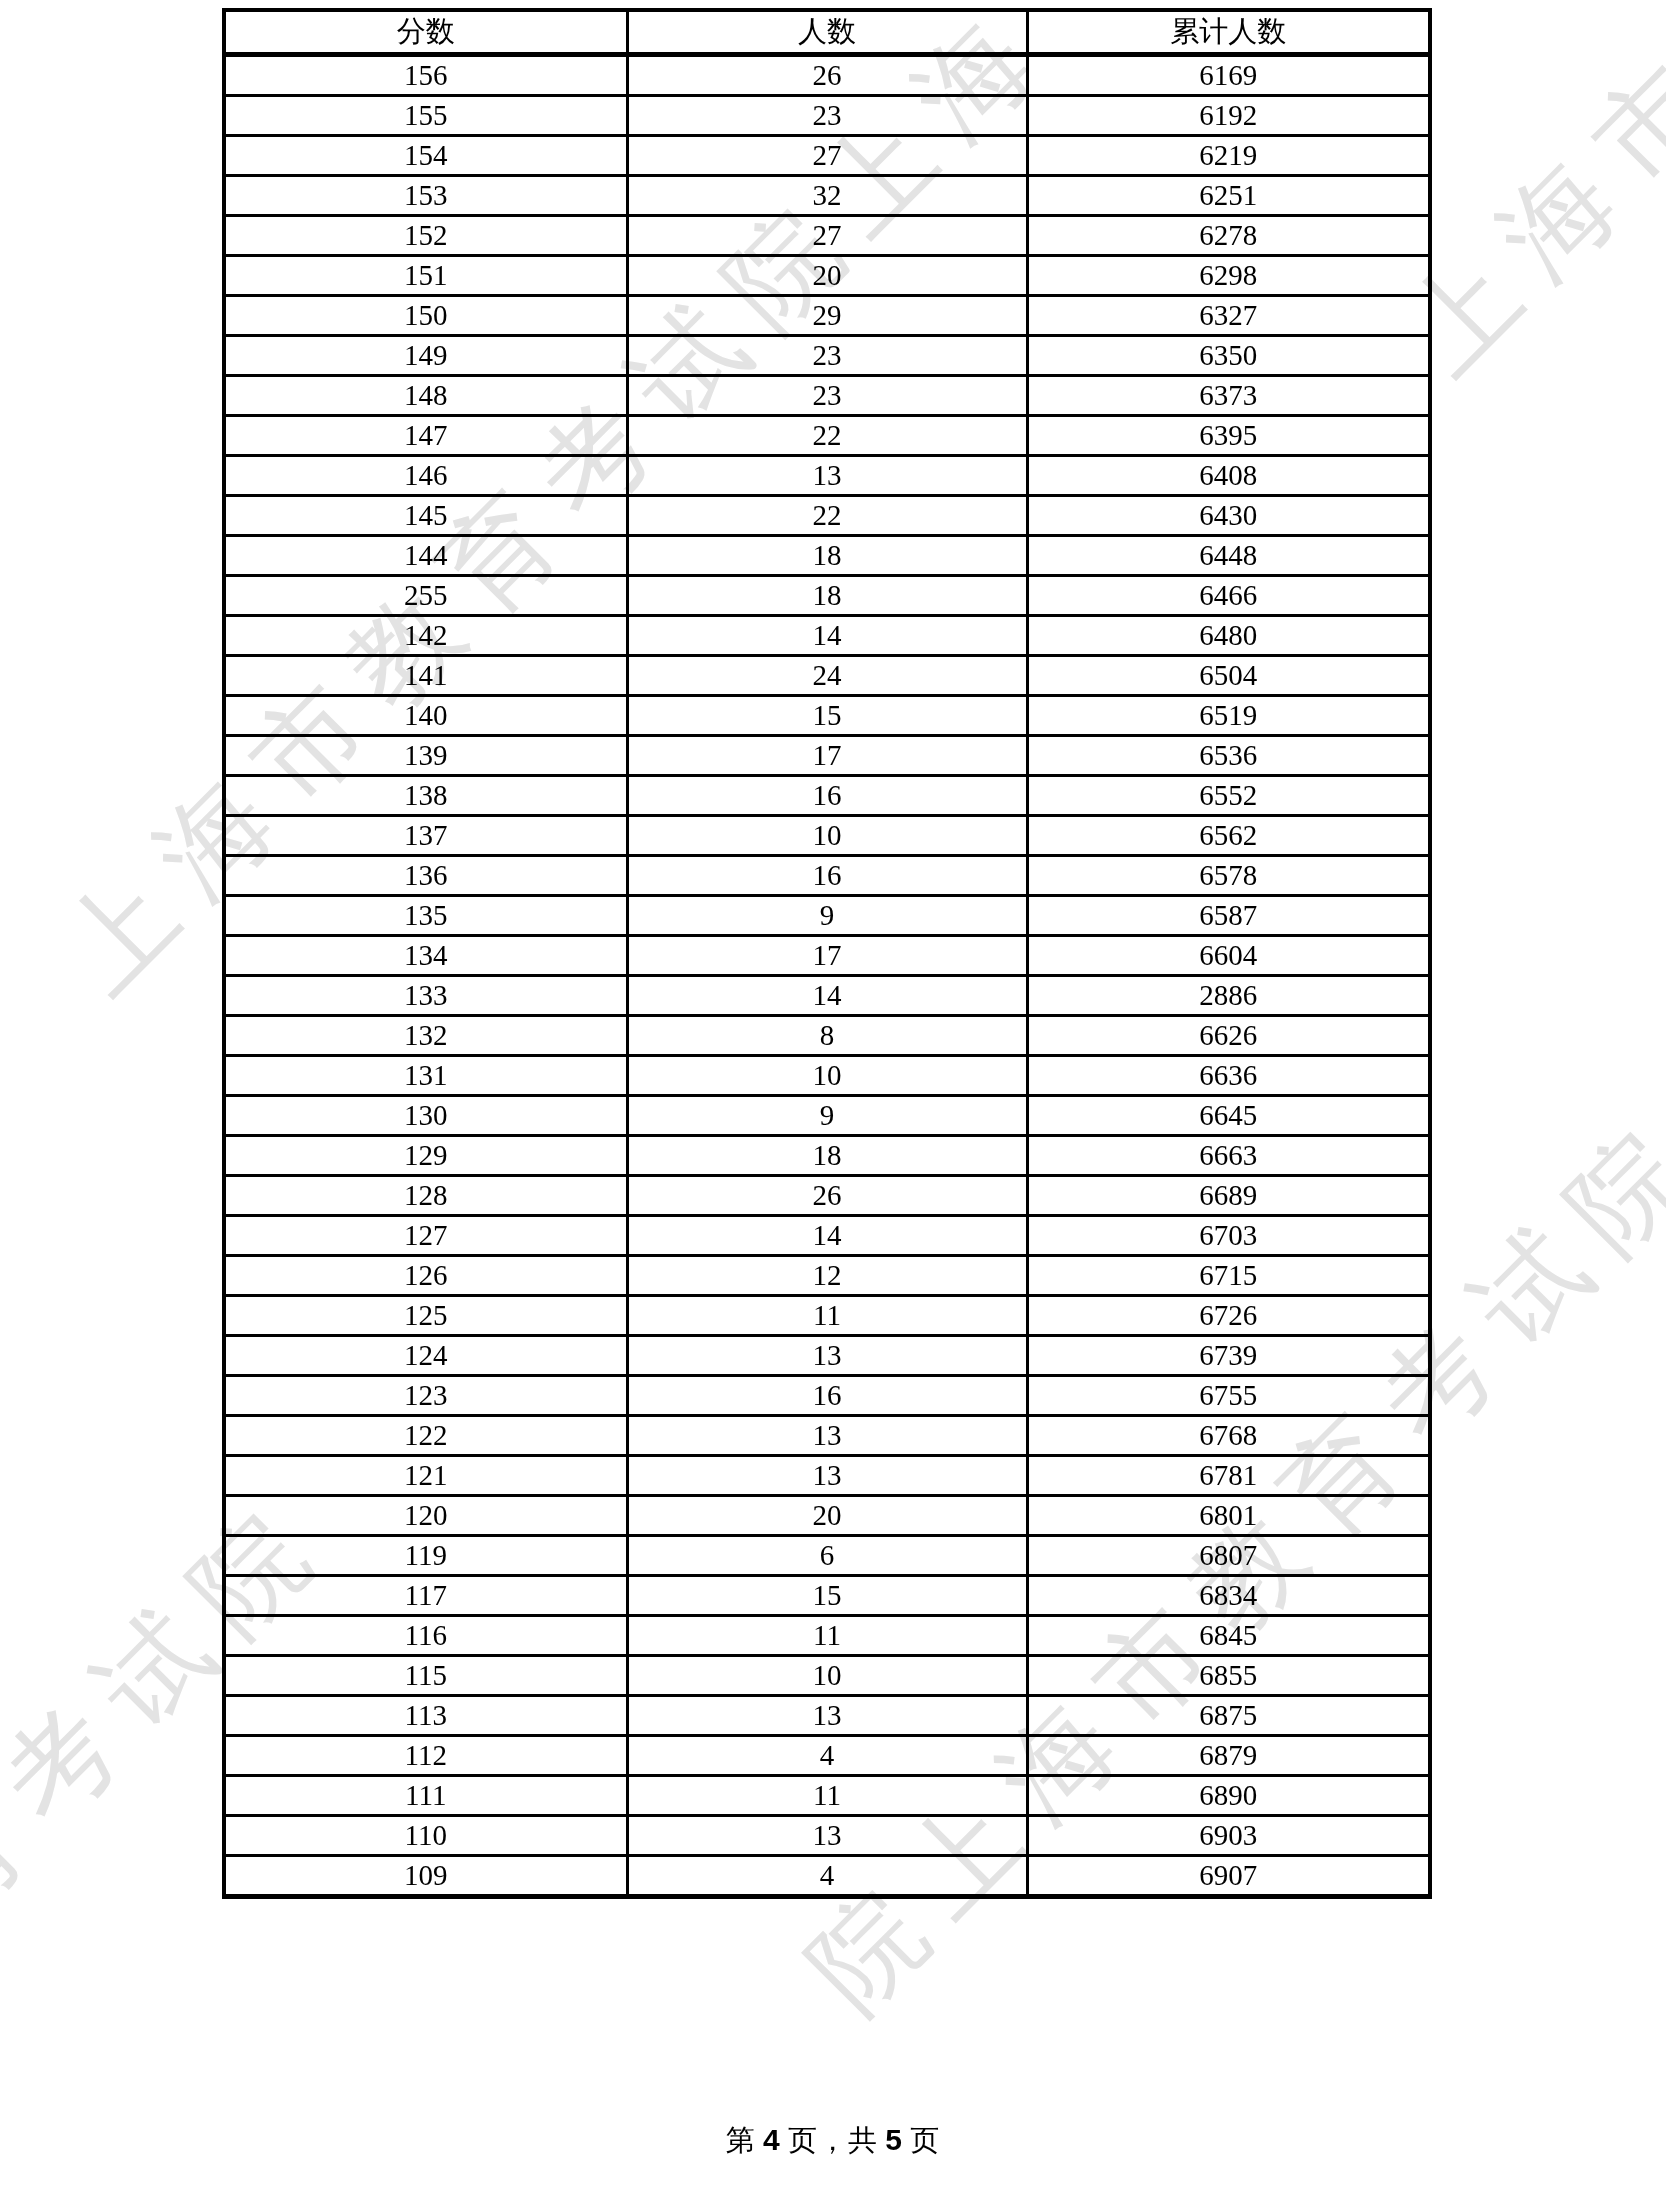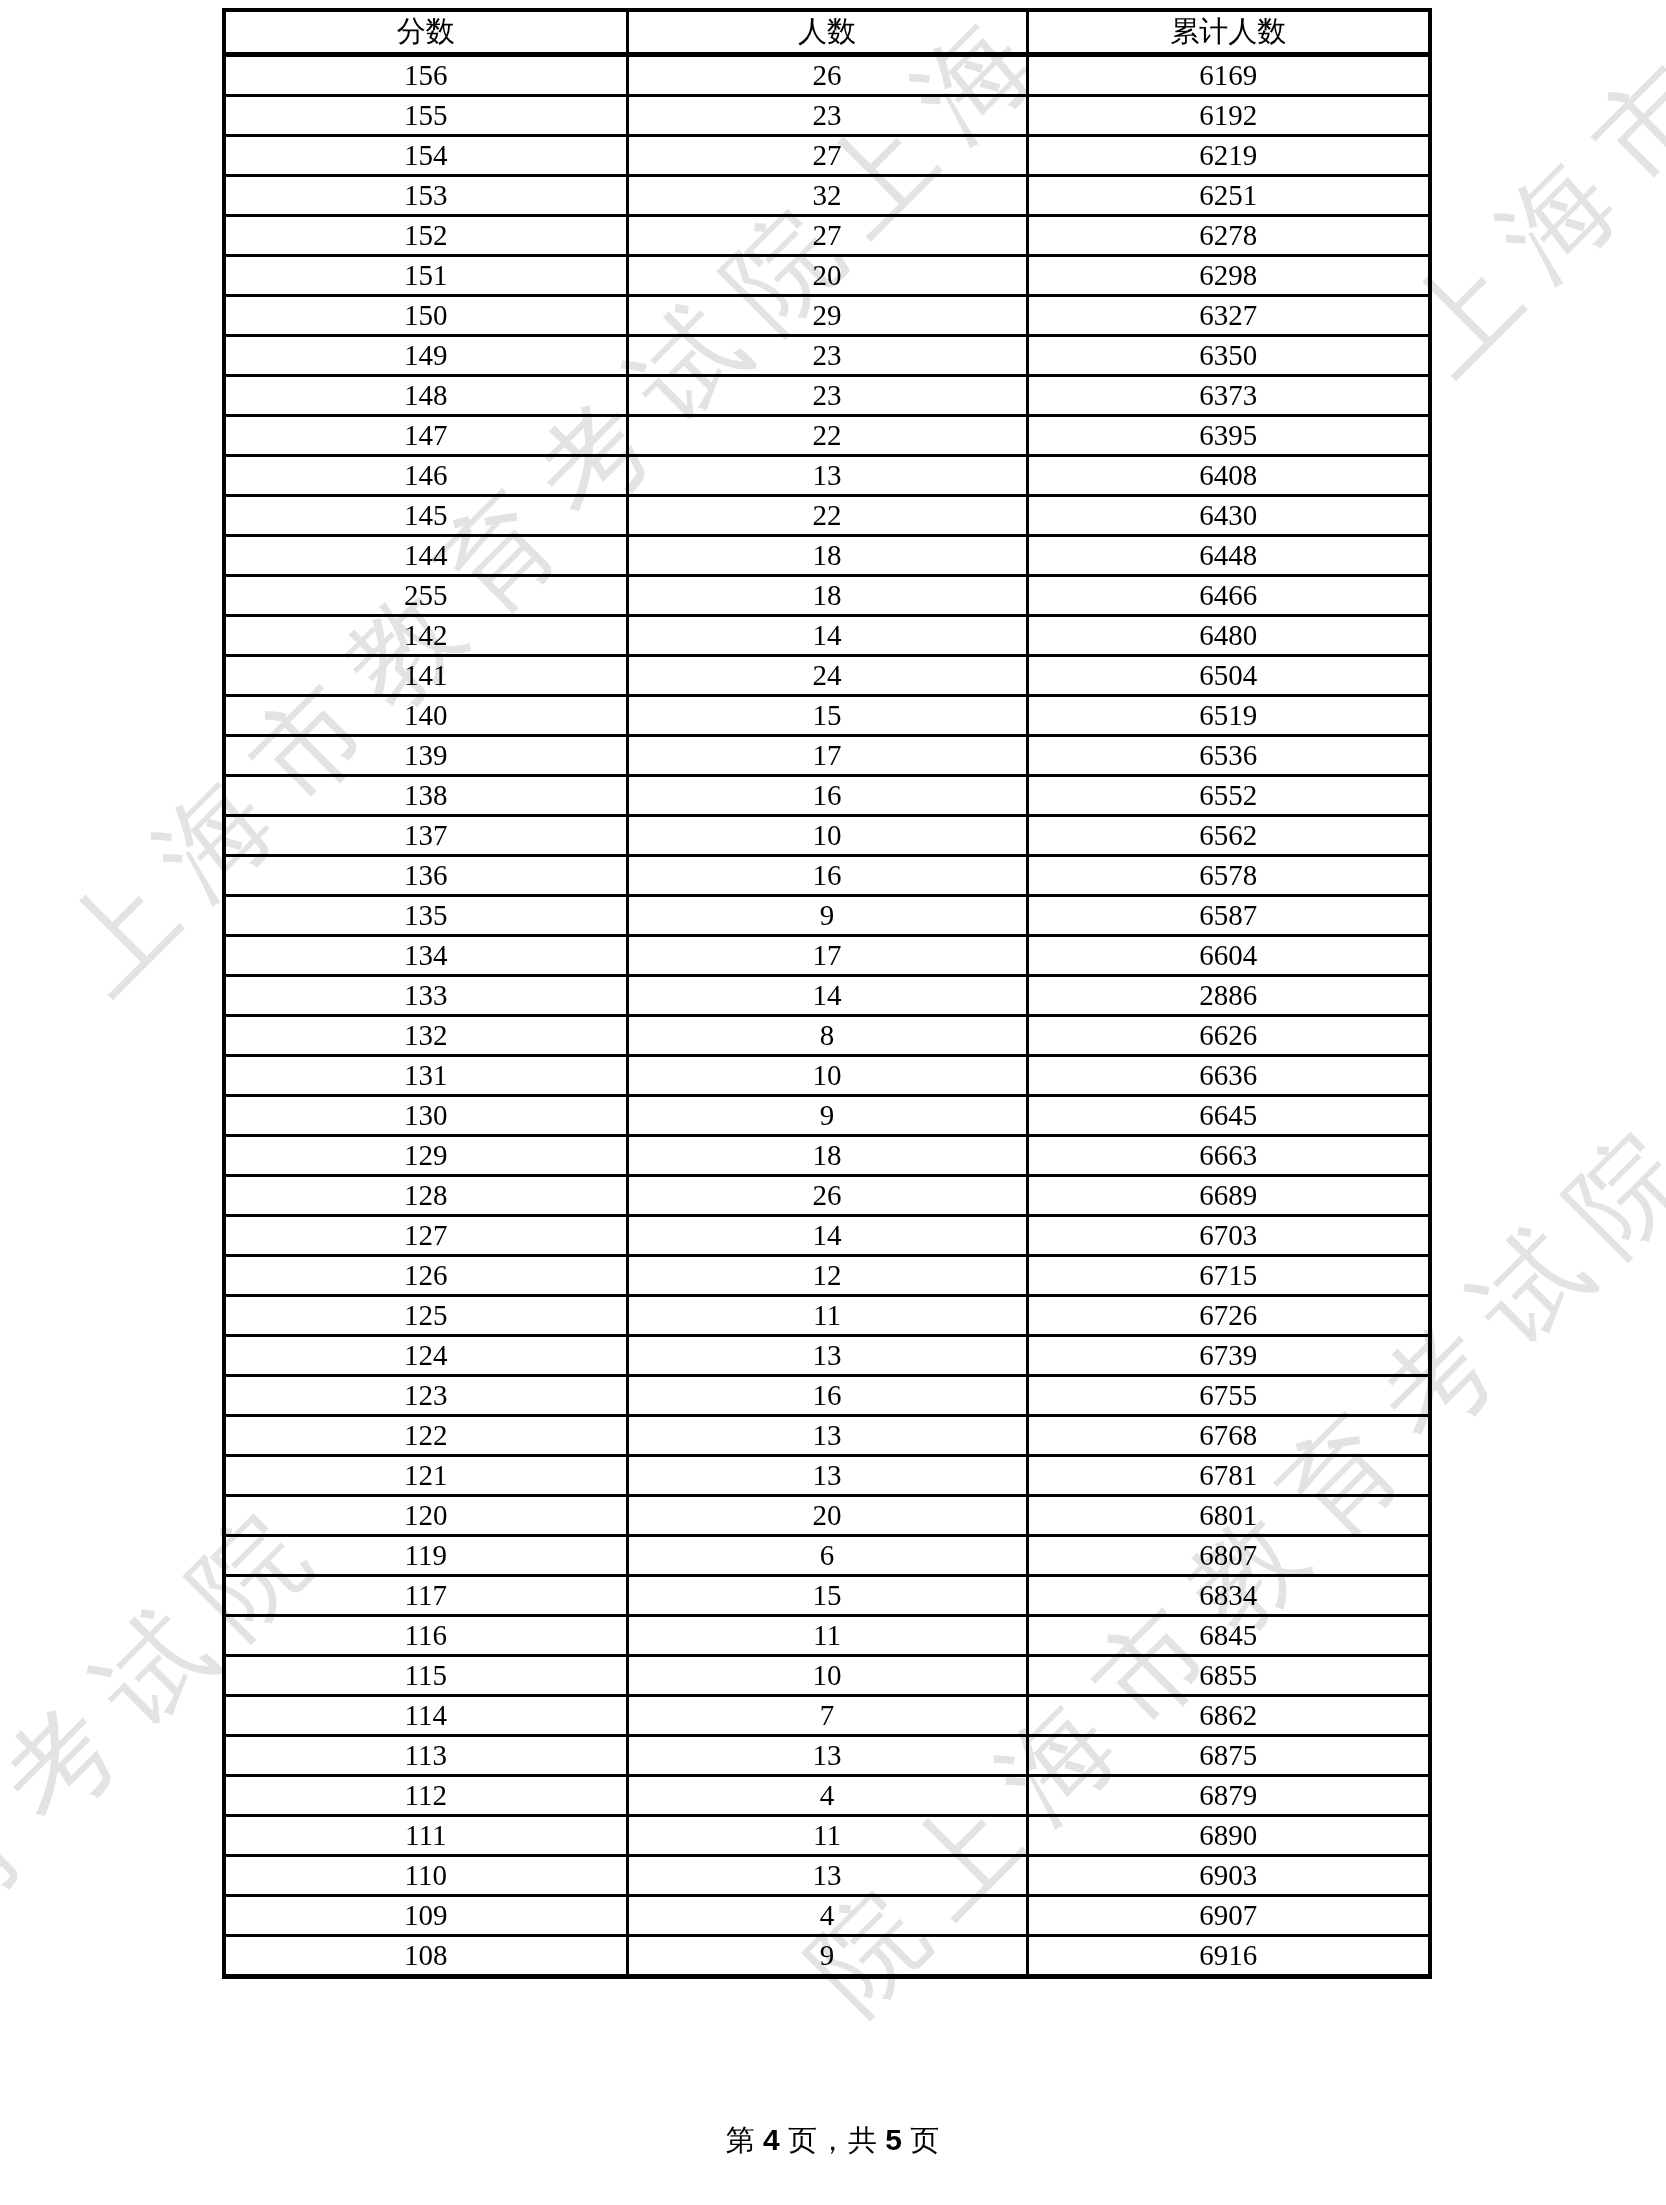--- a/index.html
+++ b/index.html
@@ -304,25 +304,20 @@
         <td>116</td>
         <td>11</td>
         <td>6845</td>
       </tr>
       <tr>
         <td>115</td>
         <td>10</td>
         <td>6855</td>
       </tr>
       <tr>
-        <td>114</td>
-        <td>7</td>
-        <td>6862</td>
-      </tr>
-      <tr>
         <td>113</td>
         <td>13</td>
         <td>6875</td>
       </tr>
       <tr>
         <td>112</td>
         <td>4</td>
         <td>6879</td>
       </tr>
       <tr>
@@ -333,24 +328,19 @@
       <tr>
         <td>110</td>
         <td>13</td>
         <td>6903</td>
       </tr>
       <tr>
         <td>109</td>
         <td>4</td>
         <td>6907</td>
       </tr>
-      <tr>
-        <td>108</td>
-        <td>9</td>
-        <td>6916</td>
-      </tr>
     </tbody>
 </table>
 
 <div class="page-footer">
   <span>第</span><span class="num">4</span><span>页，共</span><span class="num">5</span><span>页</span>
 </div>
 
 
 </body></html>

